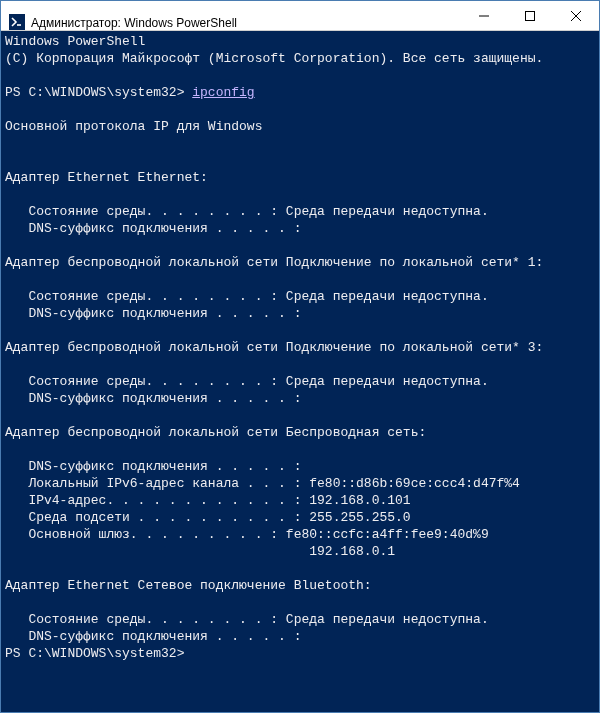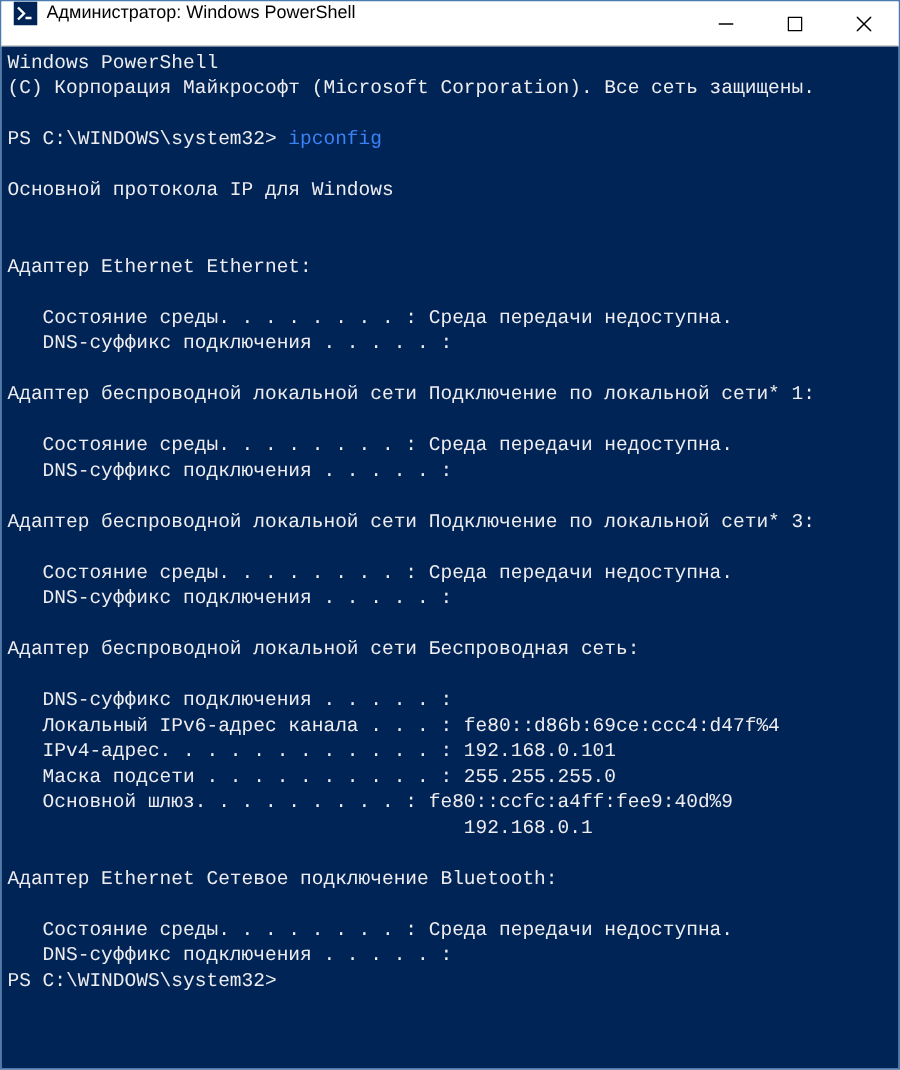--- a/index.html
+++ b/index.html
@@ -1,35 +1,35 @@
 <!DOCTYPE html>
 <html><head>
 <meta charset="utf-8">
 <style>
   * { box-sizing: border-box; margin: 0; padding: 0; }
   body { font-family: "Segoe UI", Tahoma, sans-serif; background: #fff; width: 600px; height: 713px; overflow: hidden; }
   .window { width: 600px; height: 713px; border: 1px solid #4a7cb1; display: flex; flex-direction: column; }
-  .titlebar { height: 30px; background: #fff; display: flex; align-items: flex-start; border-bottom: 1px solid #d0d0d0; }
+  .titlebar { height: 30px; background: #fff; display: flex; align-items: flex-end; border-bottom: 1px solid #d0d0d0; }
   .titlebar .icon { width: 16px; height: 16px; margin: 0 6px 0 8px; display: flex; align-items: center; justify-content: center; }
   .titlebar .title { font-size: 12px; color: #000; flex: 1; white-space: nowrap; overflow: hidden; }
   .titlebar .controls { display: flex; height: 100%; }
   .titlebar .ctrl { width: 46px; height: 100%; display: flex; align-items: center; justify-content: center; color: #000; }
   .titlebar .ctrl svg { stroke: #000; }
   .terminal {
     flex: 1;
     background: #012456;
     color: #eeedf0;
     font-family: Consolas, "Courier New", monospace;
     font-size: 13px;
     line-height: 17px;
     padding: 2px 4px 4px 4px;
     white-space: pre;
     overflow: hidden;
   }
-  .terminal .cmd { color: #3b82f6; }
+  .terminal .cmd { color: #c4b5fd; text-decoration: underline; }
   .prompt-row { display: inline; }
 </style>
 </head>
 <body>
 
 <div class="window">
   <div class="titlebar">
     <span class="icon">
       <svg width="16" height="16" viewBox="0 0 16 16">
         <rect x="0" y="0" width="16" height="16" fill="#012456"></rect>
@@ -78,21 +78,21 @@
 <span>Адаптер беспроводной локальной сети Подключение по локальной сети* 3:</span>
 
 <span>   Состояние среды. . . . . . . . : Среда передачи недоступна.</span>
 <span>   DNS-суффикс подключения . . . . . :</span>
 
 <span>Адаптер беспроводной локальной сети Беспроводная сеть:</span>
 
 <span>   DNS-суффикс подключения . . . . . :</span>
 <span>   Локальный IPv6-адрес канала . . . : fe80::d86b:69ce:ccc4:d47f%4</span>
 <span>   IPv4-адрес. . . . . . . . . . . . : 192.168.0.101</span>
-<span>   Маска подсети . . . . . . . . . . : 255.255.255.0</span>
+<span>   Среда подсети . . . . . . . . . . : 255.255.255.0</span>
 <span>   Основной шлюз. . . . . . . . . : fe80::ccfc:a4ff:fee9:40d%9</span>
 <span>                                       192.168.0.1</span>
 
 <span>Адаптер Ethernet Сетевое подключение Bluetooth:</span>
 
 <span>   Состояние среды. . . . . . . . : Среда передачи недоступна.</span>
 <span>   DNS-суффикс подключения . . . . . :</span>
 <span>PS C:\WINDOWS\system32&gt;</span></div>
 </div>
 

